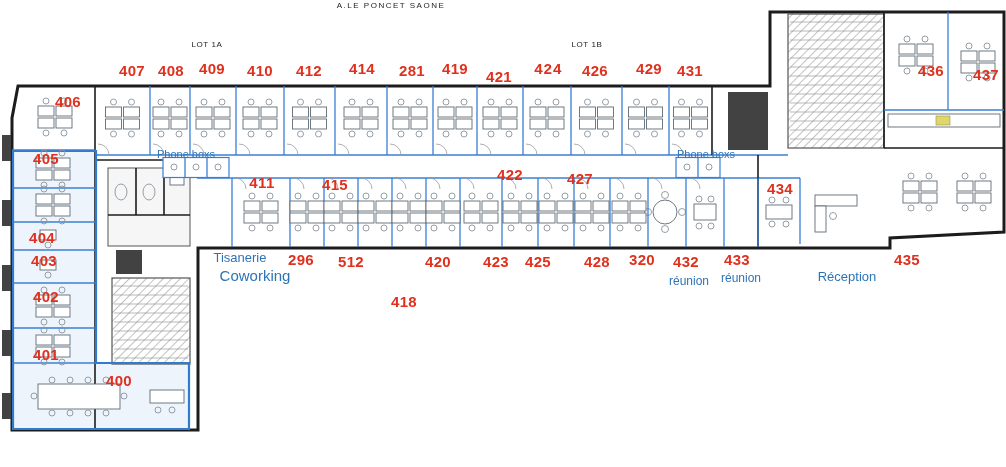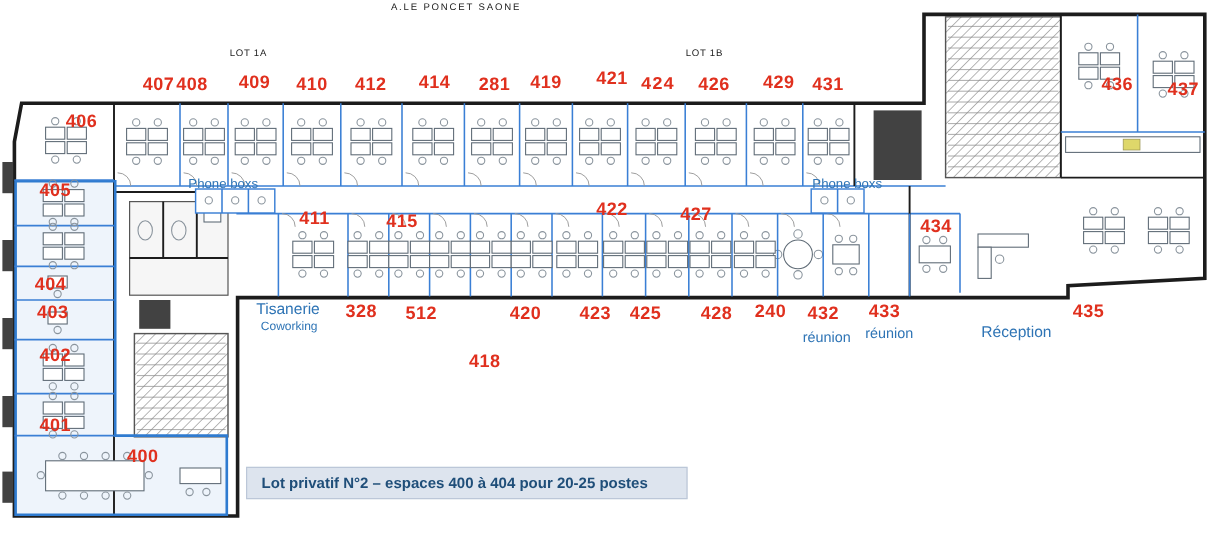--- a/index.html
+++ b/index.html
@@ -1,20 +1,20 @@
 <!DOCTYPE html>
 <html style="--room-red: #e0301e; --zone-blue: #2e74b5; --cap-text: #1f4e79; --cap-bg: #dde4ee; --wall: #1c1c1c; --part: #3a7fd5;"><head>
 <meta charset="utf-8">
 <style>
   html,body{margin:0;padding:0;background:#fff;}
   body{width:1006px;height:467px;font-family:"Liberation Sans",sans-serif;overflow:hidden;}
   #stage{position:relative;width:1006px;height:467px;background:#fff;}
   #plan{position:absolute;left:0;top:0;}
 
-  .plan-title{position:absolute;left:380px;top:1px;transform:translateX(-50%);
+  .plan-title{position:absolute;left:391px;top:1px;transform:translateX(-50%);
     font-size:8px;letter-spacing:1.5px;color:#222;white-space:nowrap;text-align:right;}
   .lot-label{position:absolute;transform:translateX(-50%);font-size:8px;
     letter-spacing:.6px;color:#222;white-space:nowrap;}
   .room-num{position:absolute;transform:translateX(-50%);color:var(--room-red,#e0301e);
     font-size:15px;font-weight:600;letter-spacing:.4px;white-space:nowrap;line-height:1;}
   .zone-label{position:absolute;transform:translateX(-50%);color:var(--zone-blue,#2e74b5);
     white-space:nowrap;line-height:1;}
   .caption{position:absolute;left:205px;top:389px;width:368px;height:27px;
     background:var(--cap-bg,#dde4ee);border:1px solid #bcc7d8;color:var(--cap-text,#1f4e79);
     font-size:12.5px;font-weight:600;line-height:27px;padding-left:12px;box-sizing:border-box;
@@ -483,63 +483,62 @@
         <rect x="2" y="135" width="9" height="26" class="dark"></rect>
         <rect x="2" y="200" width="9" height="26" class="dark"></rect>
         <rect x="2" y="265" width="9" height="26" class="dark"></rect>
         <rect x="2" y="330" width="9" height="26" class="dark"></rect>
         <rect x="2" y="393" width="9" height="26" class="dark"></rect>
       </g>
   </svg>
 
   <div style="position:absolute;left:0;top:0;width:1006px;height:467px;">
     <div class="plan-title">A.LE PONCET SAONE</div>
-    <div class="caption">Lot privatif N°2 – espaces 400 à 404 pour 20-25 postes</div>
   <span class="room-num" style="left: 119px; top: 373px;">400</span>
       <span class="room-num" style="left: 46px; top: 347px;">401</span>
       <span class="room-num" style="left: 46px; top: 289px;">402</span>
       <span class="room-num" style="left: 44px; top: 253px;">403</span>
       <span class="room-num" style="left: 42px; top: 230px;">404</span>
       <span class="room-num" style="left: 46px; top: 151px;">405</span>
       <span class="room-num" style="left: 68px; top: 94px;">406</span>
       <span class="room-num" style="left: 132px; top: 63px;">407</span>
-      <span class="room-num" style="left: 160px; top: 63px;">408</span>
+      <span class="room-num" style="left: 171px; top: 63px;">408</span>
       <span class="room-num" style="left: 212px; top: 61px;">409</span>
       <span class="room-num" style="left: 260px; top: 63px;">410</span>
       <span class="room-num" style="left: 262px; top: 175px;">411</span>
       <span class="room-num" style="left: 309px; top: 63px;">412</span>
-      <span class="room-num" style="left: 301px; top: 252px;">328</span>
+      <span class="room-num" style="left: 301px; top: 252px;">296</span>
       <span class="room-num" style="left: 362px; top: 61px;">414</span>
       <span class="room-num" style="left: 335px; top: 177px;">415</span>
       <span class="room-num" style="left: 351px; top: 254px;">512</span>
       <span class="room-num" style="left: 412px; top: 63px;">281</span>
       <span class="room-num" style="left: 404px; top: 254px; margin-top: 40px;">418</span>
       <span class="room-num" style="left: 455px; top: 61px;">419</span>
       <span class="room-num" style="left: 438px; top: 254px;">420</span>
-      <span class="room-num" style="left: 499px; top: 58px; margin-left: 11px;">421</span>
+      <span class="room-num" style="left: 499px; top: 69px;">421</span>
       <span class="room-num" style="left: 510px; top: 167px;">422</span>
       <span class="room-num" style="left: 496px; top: 254px;">423</span>
       <span class="room-num" style="left: 548px; top: 63px; font-family: Liberation Mono, monospace;">424</span>
       <span class="room-num" style="left: 538px; top: 254px;">425</span>
       <span class="room-num" style="left: 595px; top: 63px;">426</span>
       <span class="room-num" style="left: 580px; top: 171px;">427</span>
       <span class="room-num" style="left: 597px; top: 254px;">428</span>
       <span class="room-num" style="left: 649px; top: 61px;">429</span>
-      <span class="room-num" style="left: 642px; top: 252px;">240</span>
+      <span class="room-num" style="left: 642px; top: 252px;">320</span>
       <span class="room-num" style="left: 690px; top: 63px;">431</span>
       <span class="room-num" style="left: 686px; top: 254px;">432</span>
       <span class="room-num" style="left: 737px; top: 252px;">433</span>
       <span class="room-num" style="left: 780px; top: 181px;">434</span>
       <span class="room-num" style="left: 907px; top: 252px;">435</span>
       <span class="room-num" style="left: 931px; top: 63px;">436</span>
       <span class="room-num" style="left: 986px; top: 67px;">437</span>
       <span class="zone-label" style="left: 186px; top: 149px; font-size: 11px;">Phone boxs</span>
       <span class="zone-label" style="left: 706px; top: 149px; font-size: 11px;">Phone boxs</span>
       <span class="zone-label" style="left: 240px; top: 251px; font-size: 13px;">Tisanerie</span>
-      <span class="zone-label" style="left: 241px; top: 268px; font-size: 10px;">Coworking</span>
+      <span class="zone-label" style="left: 255px; top: 268px; font-size: 15px;">Coworking</span>
       <span class="zone-label" style="left: 689px; top: 275px; font-size: 12px;">réunion</span>
       <span class="zone-label" style="left: 741px; top: 272px; font-size: 12px;">réunion</span>
       <span class="zone-label" style="left: 847px; top: 270px; font-size: 13px;">Réception</span>
       <span class="lot-label" style="left: 207px; top: 40px;">LOT 1A</span>
       <span class="lot-label" style="left: 587px; top: 40px;">LOT 1B</span>
     </div>
 
 </div>
 
 </body></html>

